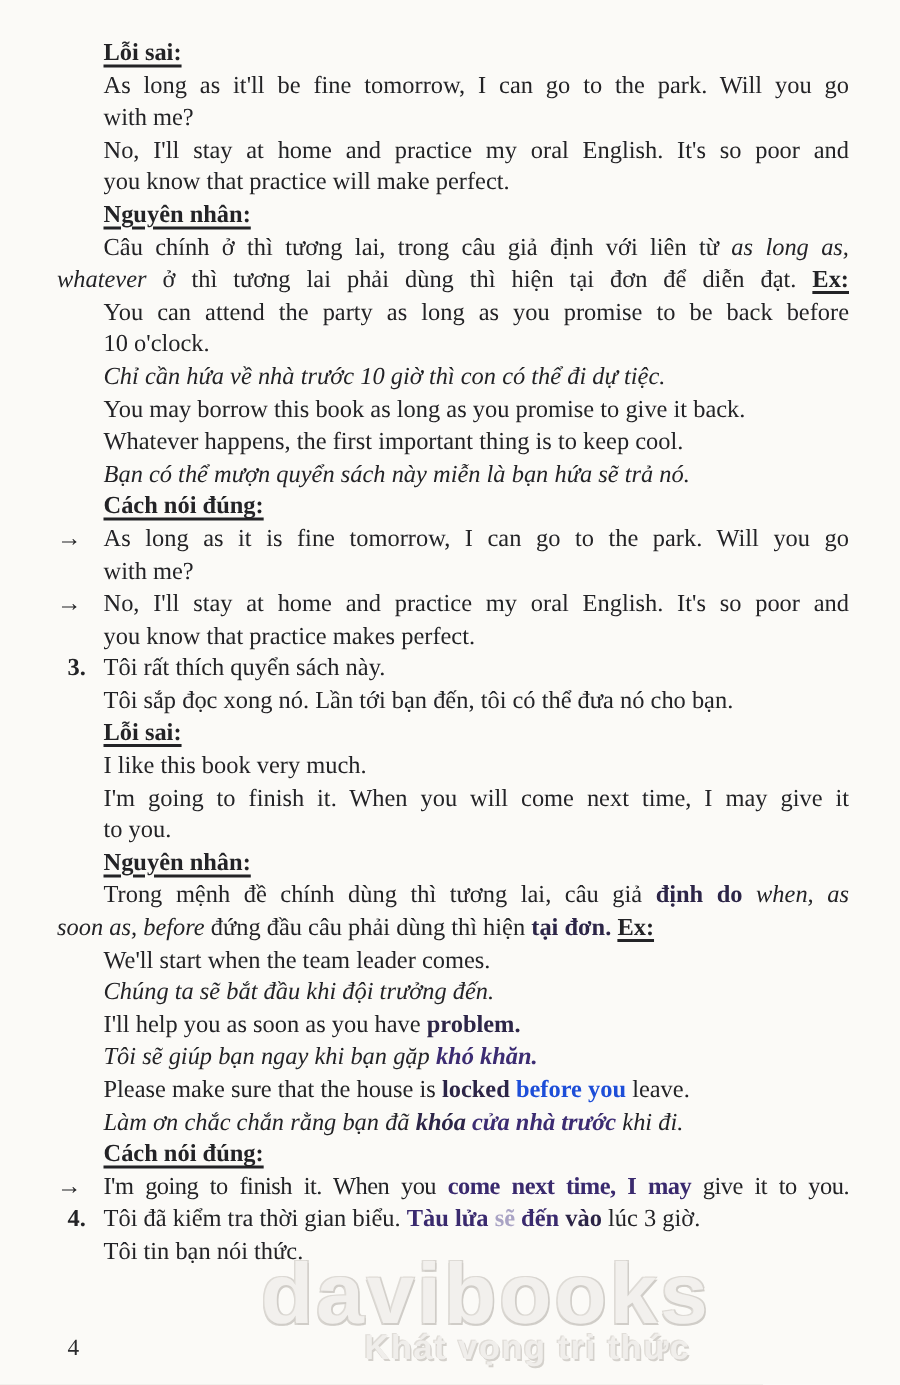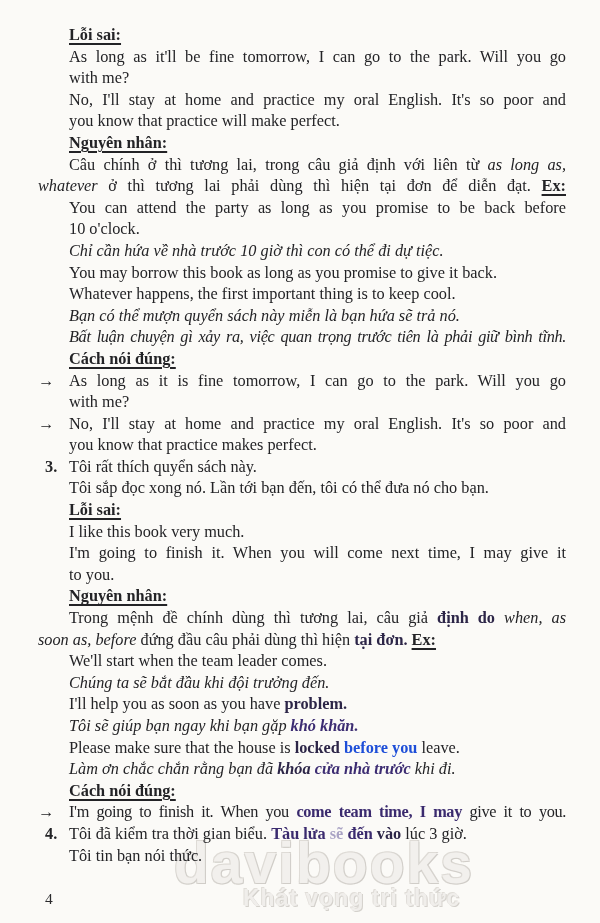--- a/index.html
+++ b/index.html
@@ -57,21 +57,20 @@
     <div class="ln m1"><span>you know that practice will make perfect.</span></div>
     <div class="ln hln"><span class="h">Nguyên nhân:</span></div>
     <div class="ln m1 j"><span>Câu chính ở thì tương lai, trong câu giả định với liên từ </span><span class="i">as long as,</span></div>
     <div class="ln m0 j"><span class="i">whatever</span><span> ở thì tương lai phải dùng thì hiện tại đơn để diễn đạt. </span><span class="h">Ex:</span></div>
     <div class="ln m1 j"><span>You can attend the party as long as you promise to be back before</span></div>
     <div class="ln m1"><span>10 o'clock.</span></div>
     <div class="ln m1"><span class="i">Chỉ cần hứa về nhà trước 10 giờ thì con có thể đi dự tiệc.</span></div>
     <div class="ln m1"><span>You may borrow this book as long as you promise to give it back.</span></div>
     <div class="ln m1"><span>Whatever happens, the first important thing is to keep cool.</span></div>
     <div class="ln m1"><span class="i">Bạn có thể mượn quyển sách này miễn là bạn hứa sẽ trả nó.</span></div>
-    <div class="ln m1 fit j"><span class="i">Bất luận chuyện gì xảy ra, việc quan trọng trước tiên là phải giữ bình tĩnh.</span></div>
     <div class="ln hln"><span class="h">Cách nói đúng:</span></div>
     <div class="ln arr j"><span class="mk">→</span><span>As long as it is fine tomorrow, I can go to the park. Will you go</span></div>
     <div class="ln m1"><span>with me?</span></div>
     <div class="ln arr j"><span class="mk">→</span><span>No, I'll stay at home and practice my oral English. It's so poor and</span></div>
     <div class="ln m1"><span>you know that practice makes perfect.</span></div>
     <div class="ln numln"><span class="mk">3.</span><span>Tôi rất thích quyển sách này.</span></div>
     <div class="ln m1"><span>Tôi sắp đọc xong nó. Lần tới bạn đến, tôi có thể đưa nó cho bạn.</span></div>
     <div class="ln hln"><span class="h">Lỗi sai:</span></div>
     <div class="ln m1"><span>I like this book very much.</span></div>
     <div class="ln m1 j"><span>I'm going to finish it. When you will come next time, I may give it</span></div>
@@ -79,19 +78,19 @@
     <div class="ln hln"><span class="h">Nguyên nhân:</span></div>
     <div class="ln m1 j"><span>Trong mệnh đề chính dùng thì tương lai, câu giả </span><span class="d">định do </span><span class="i">when, as</span></div>
     <div class="ln m0"><span class="i">soon as, before </span><span>đứng đầu câu phải dùng thì hiện </span><span class="d">tại đơn. </span><span class="h">Ex:</span></div>
     <div class="ln m1"><span>We'll start when the team leader comes.</span></div>
     <div class="ln m1"><span class="i">Chúng ta sẽ bắt đầu khi đội trưởng đến.</span></div>
     <div class="ln m1"><span>I'll help you as soon as you have </span><span class="d">problem.</span></div>
     <div class="ln m1"><span class="i">Tôi sẽ giúp bạn ngay khi bạn gặp </span><span class="pi">khó khăn.</span></div>
     <div class="ln m1"><span>Please make sure that the house is </span><span class="d">locked </span><span class="p">before you </span><span>leave.</span></div>
     <div class="ln m1"><span class="i">Làm ơn chắc chắn rằng bạn đã </span><span class="di">khóa </span><span class="pi">cửa nhà trước </span><span class="i">khi đi.</span></div>
     <div class="ln hln"><span class="h">Cách nói đúng:</span></div>
-    <div class="ln arr fit j"><span class="mk">→</span><span>I'm going to finish it. When you </span><span class="pb">come team time, I may </span><span>give it to you.</span></div>
+    <div class="ln arr fit j"><span class="mk">→</span><span>I'm going to finish it. When you </span><span class="pb">come next time, I may </span><span>give it to you.</span></div>
     <div class="ln numln"><span class="mk">4.</span><span>Tôi đã kiểm tra thời gian biểu. </span><span class="pb">Tàu lửa </span><span class="pf">sẽ </span><span class="pb">đến </span><span class="d">vào</span><span> lúc 3 giờ.</span></div>
     <div class="ln m1"><span>Tôi tin bạn nói thức.</span></div>
   </div>
 
   <div class="page-number">4</div>
 </div>
 
 </body></html>

